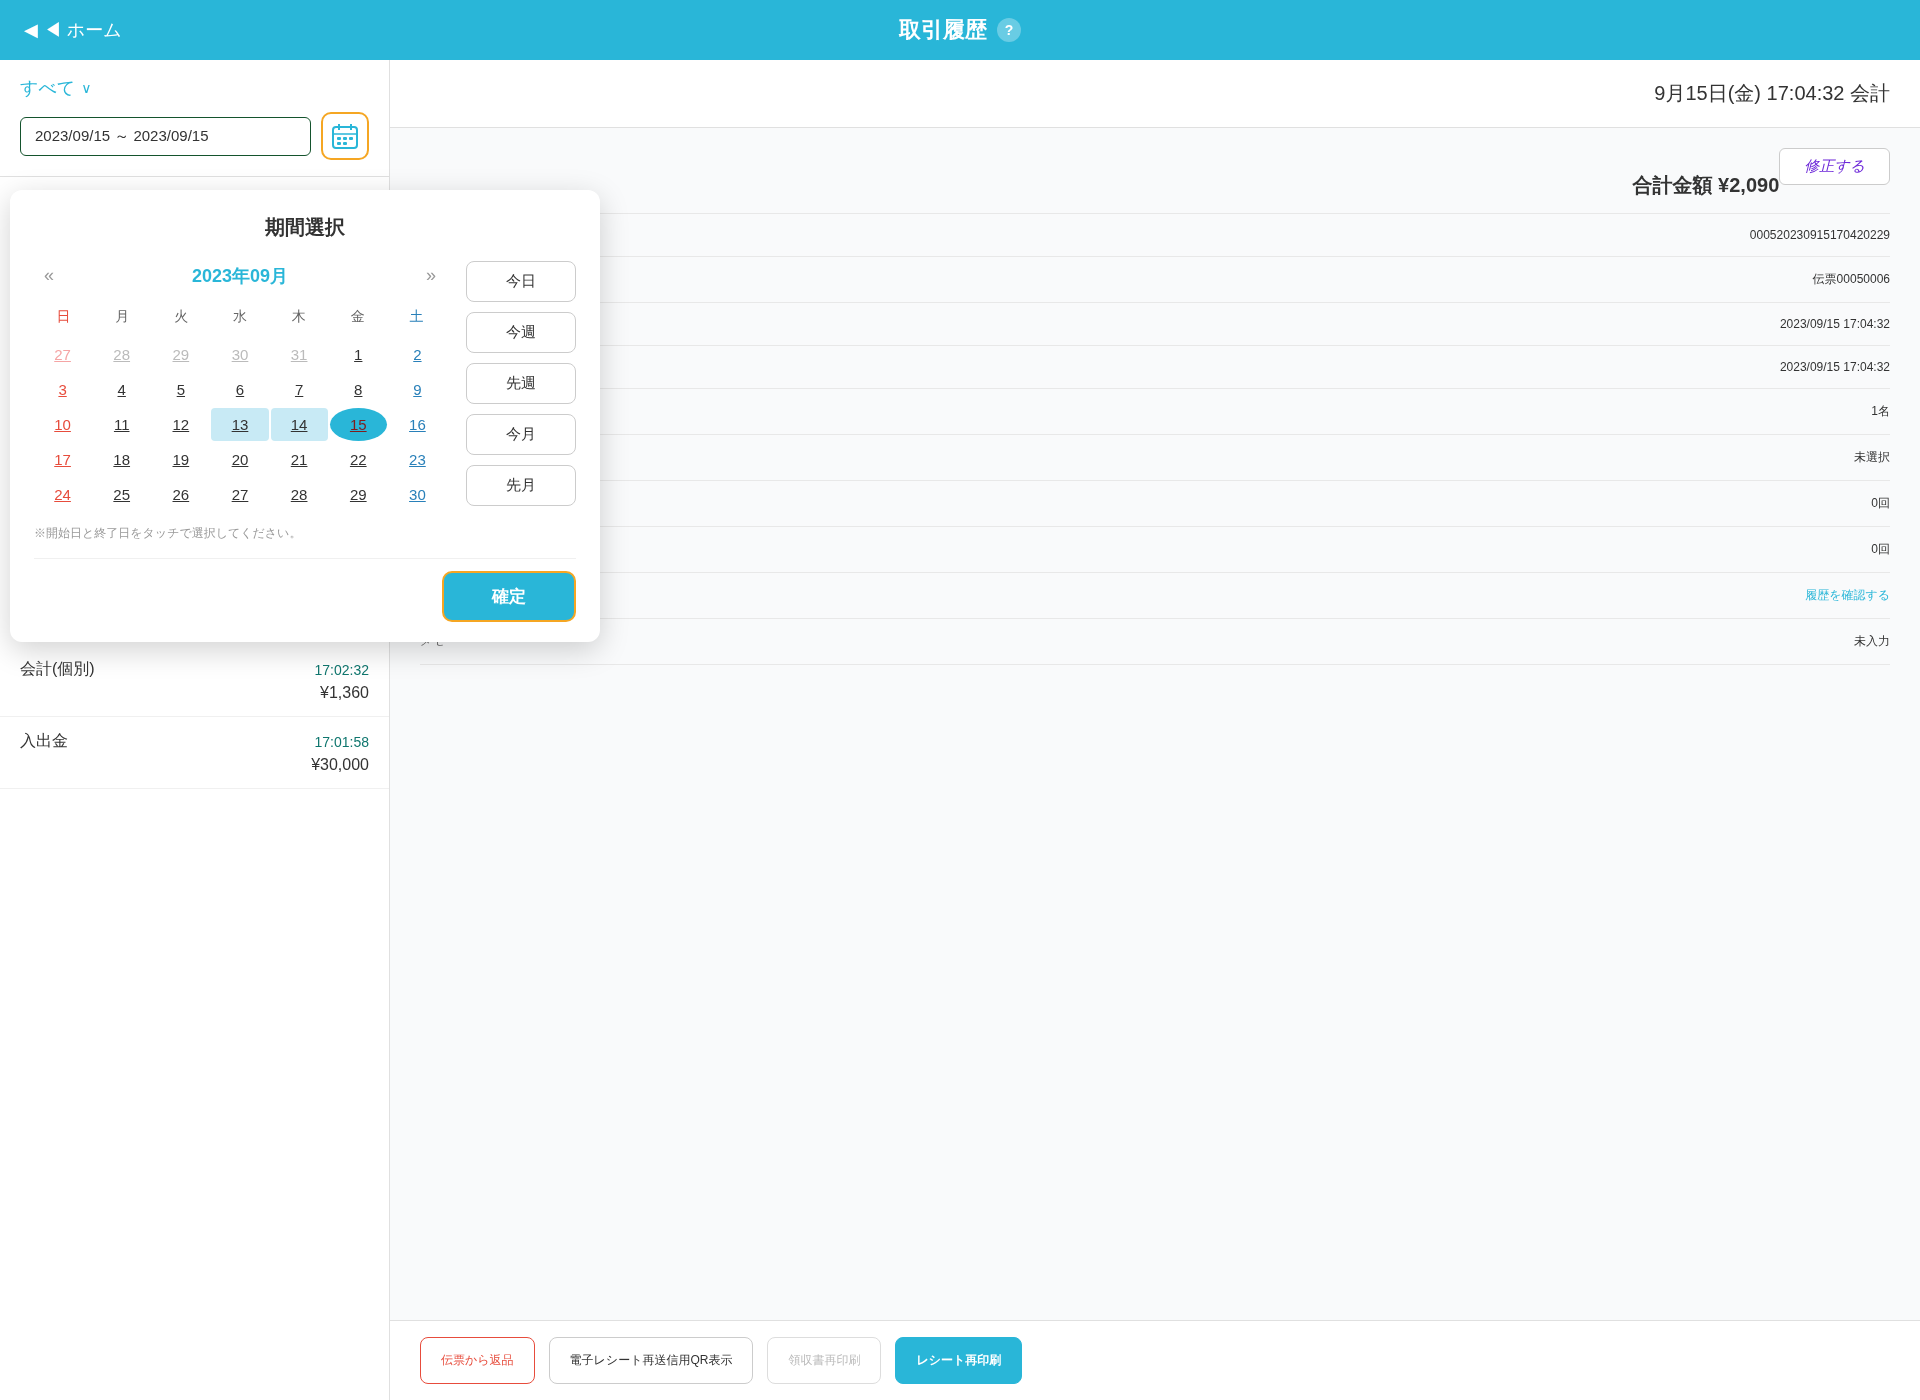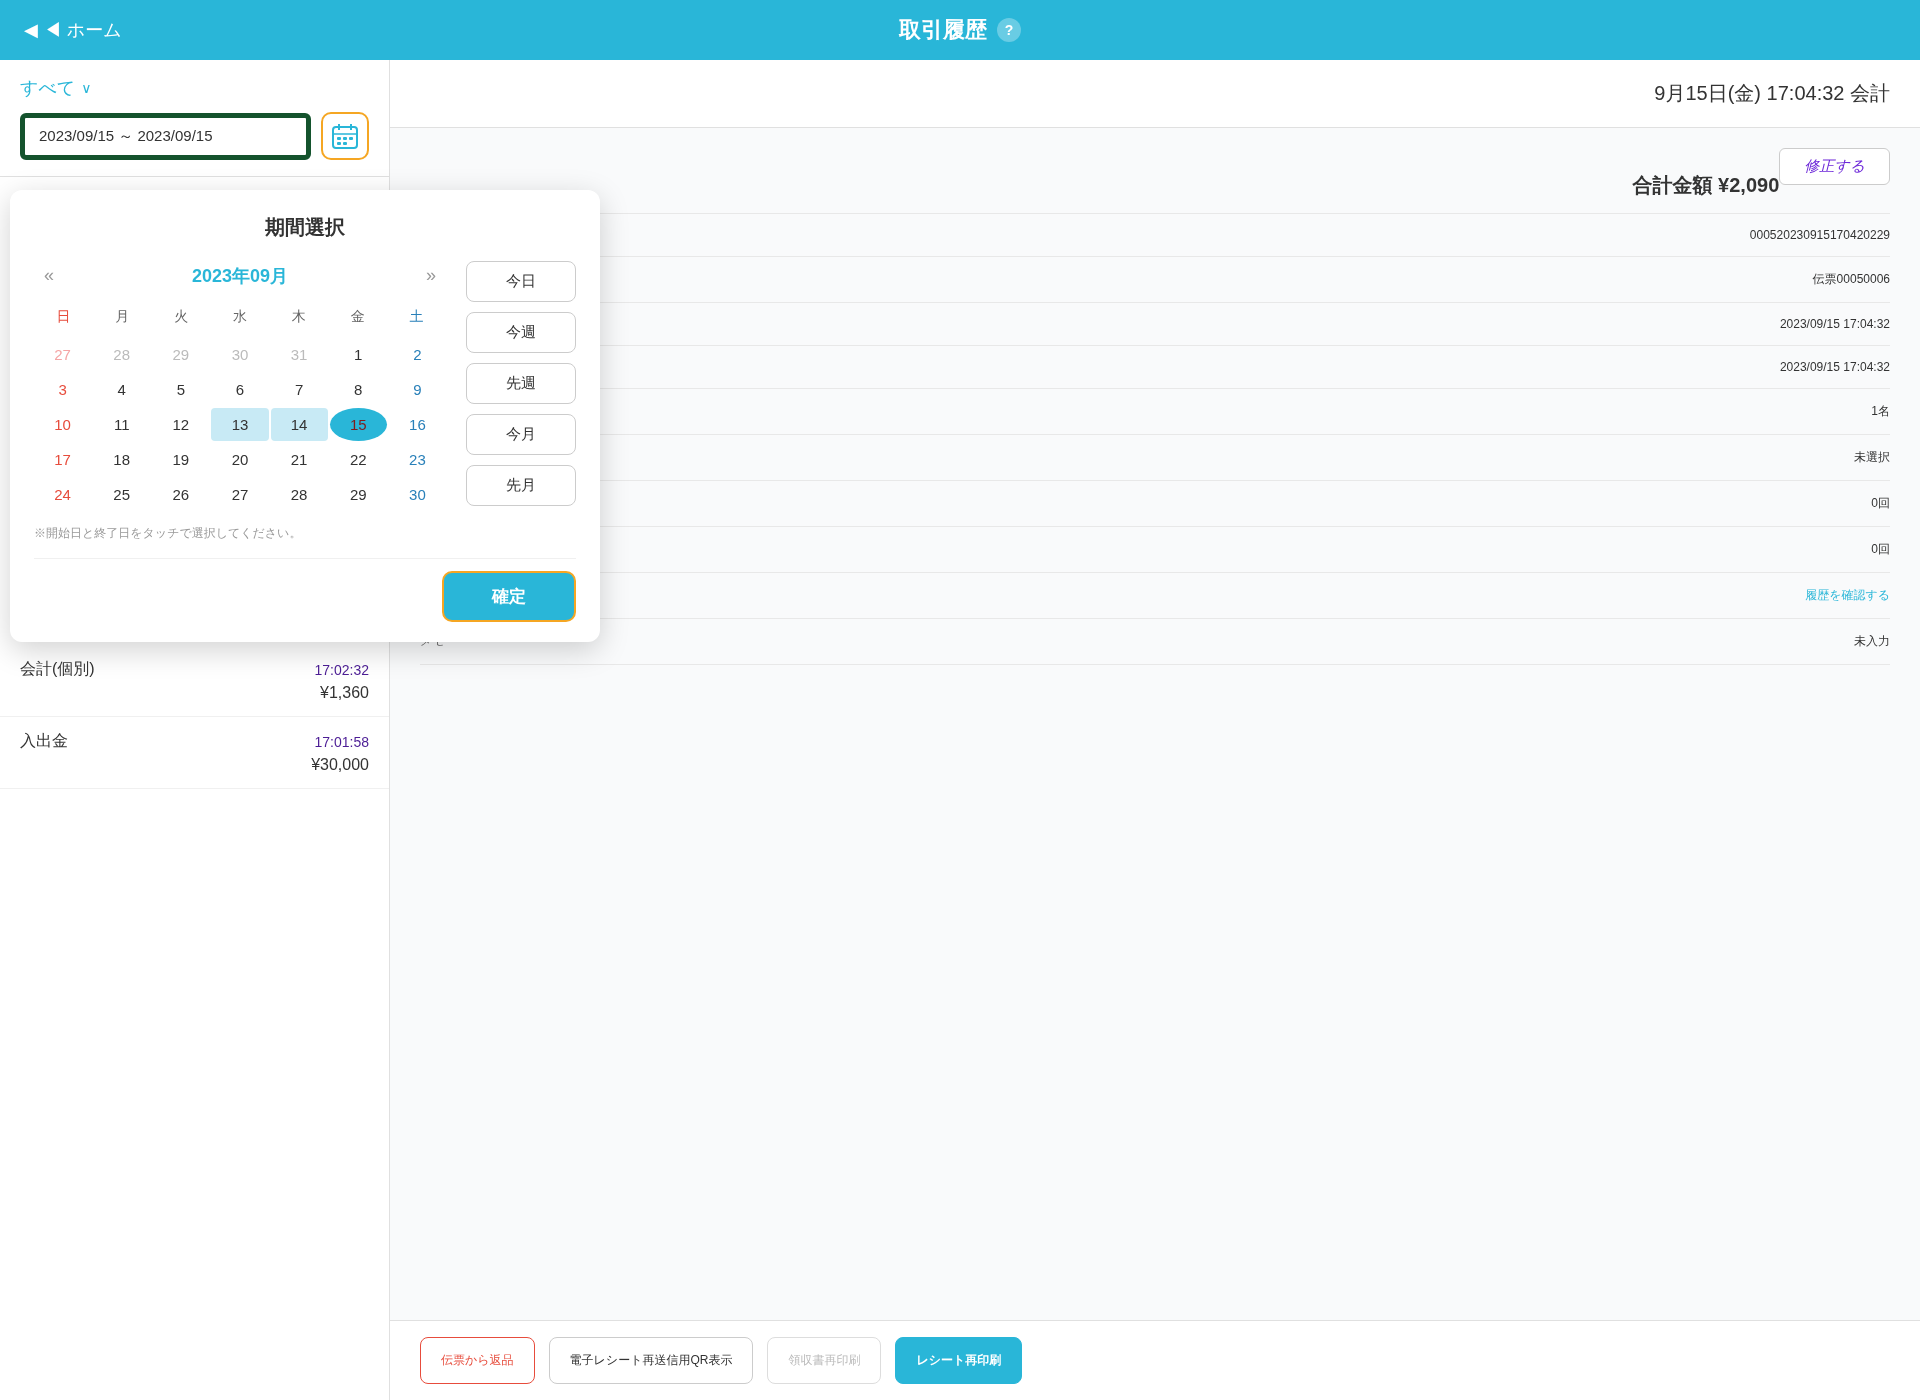--- a/index.html
+++ b/index.html
@@ -74,21 +74,21 @@
       text-align: center;
     }
 
     .date-range-row {
       display: flex;
       align-items: center;
       gap: 10px;
     }
     .date-range-input {
       flex: 1;
-      border: 5px solid #14532d;
+      border: 1px solid #14532d;
       border-radius: 6px;
       padding: 10px 14px;
       font-size: 15px;
       color: #333;
     }
     .calendar-icon-btn {
       width: 48px; height: 48px;
       border: 2.5px solid #f5a623;
       border-radius: 10px;
       display: flex; align-items: center; justify-content: center;
@@ -162,20 +162,21 @@
       text-align: center;
       gap: 2px;
     }
     .cal-day {
       padding: 8px 4px;
       font-size: 15px;
       color: #333;
       cursor: pointer;
       border-radius: 50%;
       position: relative;
+      text-decoration: underline;
     }
     .cal-day.sun { color: #e74c3c; }
     .cal-day.sat { color: #2980b9; }
     .cal-day.other-month { color: #bbb; }
     .cal-day.other-month.sun { color: #f5a5a5; }
     .cal-day.today-sel {
       background: #29b6d8;
       color: white;
       border-radius: 50%;
     }
@@ -243,21 +244,21 @@
       justify-content: space-between;
       align-items: center;
       margin-bottom: 4px;
     }
     .transaction-type {
       font-size: 16px;
       color: #333;
     }
     .transaction-time {
       font-size: 14px;
-      color: #4c1d95;
+      color: #0f766e;
     }
     .transaction-amount {
       font-size: 16px;
       color: #333;
       text-align: right;
     }
 
     
     .right-panel {
       flex: 1;

